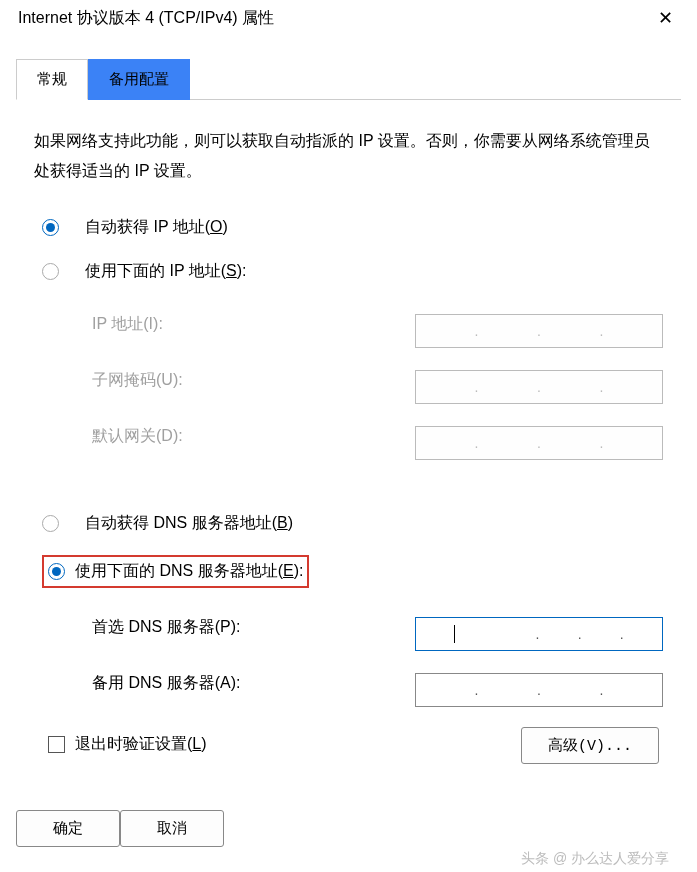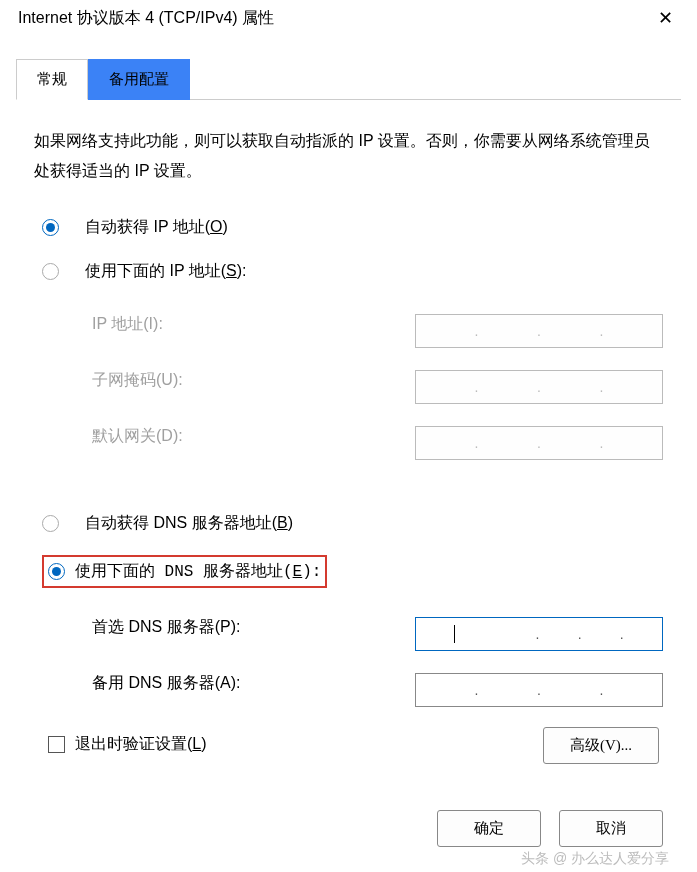--- a/index.html
+++ b/index.html
@@ -82,21 +82,20 @@
     .radio.disabled { border-color: #aaa; }
     .radio-label { font-size: 16px; }
     .radio-label .ul { text-decoration: underline; }
     .highlight-box {
       border: 2px solid #d43a2f;
       padding: 4px 4px;
       margin-left: 4px;
       display: inline-flex;
       align-items: center;
       gap: 10px;
-      font-family: Liberation Mono, monospace;
     }
     .field-group {
       margin-left: 14px;
       margin-bottom: 16px;
     }
     .field-row {
       display: flex;
       align-items: flex-start;
       justify-content: space-between;
       padding: 11px 0;
@@ -150,26 +149,24 @@
       justify-content: flex-end;
       margin-top: -28px;
       padding-right: 4px;
     }
     .btn {
       border: 1px solid #888;
       background: #fdfdfd;
       padding: 8px 26px;
       font-size: 15px;
       border-radius: 3px;
-      font-family: Liberation Serif, serif;
+      font-family: Liberation Mono, monospace;
     }
     .dialog-buttons {
       display: flex;
-      justify-content: flex-end;
-      gap: 18px;
       padding: 20px 18px 4px 0;
       margin-top: 18px;
     }
     .dialog-buttons .btn { min-width: 104px; }
     .watermark {
       position: absolute;
       bottom: 4px;
       right: 28px;
       font-size: 14px;
       color: #bcbcbc;

